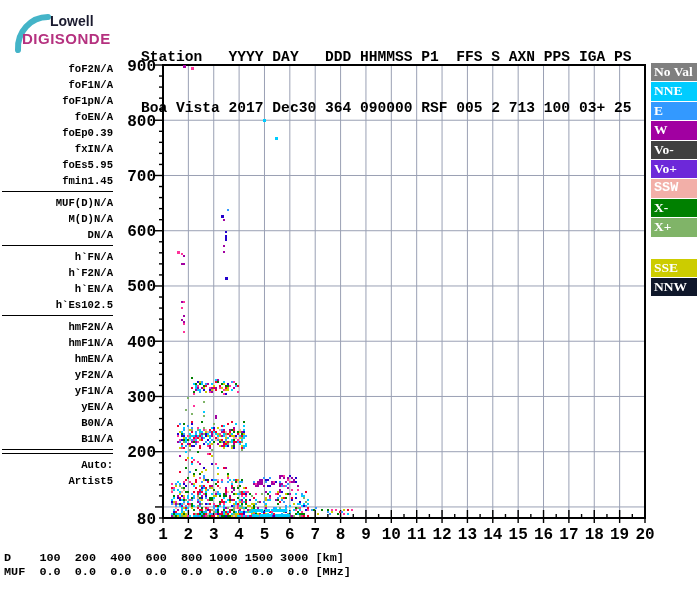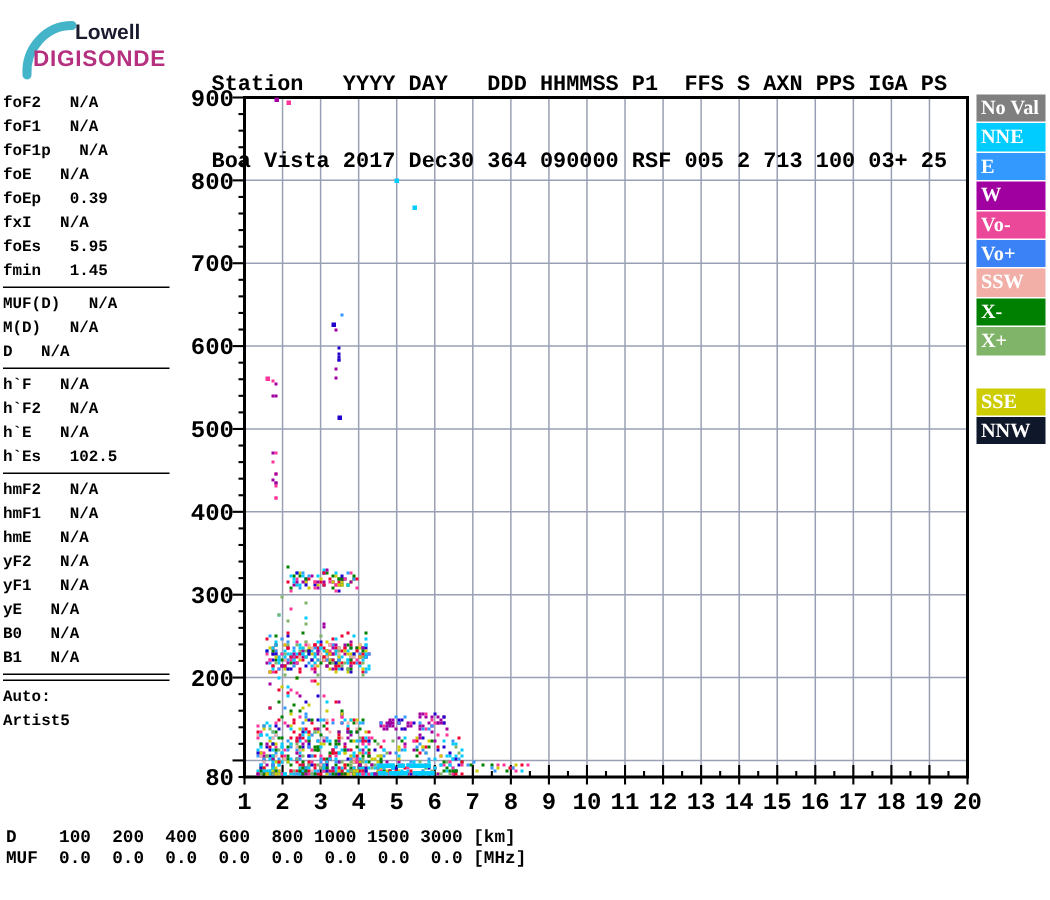--- a/index.html
+++ b/index.html
@@ -2,21 +2,21 @@
 <html><head>
 <meta charset="utf-8">
 <style>
   html,body{margin:0;padding:0;background:#fff;}
   #page{position:relative;width:700px;height:600px;background:#fff;overflow:hidden;
         font-family:"Liberation Mono",monospace;font-weight:bold;color:#000;}
   #plot-svg{position:absolute;left:0;top:0;}
   #logo{position:absolute;left:6px;top:6px;}
   #header{position:absolute;left:141px;top:15px;font-size:14.6px;line-height:17px;white-space:pre;}
   #params{position:absolute;left:2px;top:61px;width:111px;font-size:10.6px;}
-  .prow{display:flex;justify-content:flex-start;height:16px;line-height:16px;white-space:pre;gap:19px;}
+  .prow{display:flex;justify-content:flex-end;height:16px;line-height:16px;white-space:pre;}
   .psep{border-top:1.4px solid #000;margin:2px 0 3px 0;}
   #legend{position:absolute;left:651px;top:63px;width:46px;}
   .litem{height:18.4px;margin-bottom:1px;color:#fff;font-family:"Liberation Serif",serif;
          font-weight:bold;font-size:13.5px;line-height:18px;padding-left:3px;box-sizing:border-box;}
   .botline{position:absolute;left:4px;white-space:pre;}
   #d-row{top:551px;font-size:11.8px;}
   #muf-row{top:565px;font-size:11.8px;}
   #footer-row{top:580px;font-size:11.3px;}
 </style>
 </head>
@@ -1630,23 +1630,23 @@
       <div class="psep"></div>
       <div class="prow"><span>Auto:</span><span></span></div>
       <div class="prow"><span>Artist5</span><span></span></div>
     </div>
 
   <div id="legend">
       <div class="litem" style="background: rgb(127, 127, 127);">No Val</div>
       <div class="litem" style="background: rgb(0, 204, 255);">NNE</div>
       <div class="litem" style="background: rgb(51, 153, 255);">E</div>
       <div class="litem" style="background: rgb(161, 0, 161);">W</div>
-      <div class="litem" style="background: #ec4899;">Vo-</div>
-      <div class="litem" style="background: #3b82f6;">Vo+</div>
-      <div class="litem" style="background: rgb(242, 175, 168);">SSW</div>
+      <div class="litem" style="background: #404040;">Vo-</div>
+      <div class="litem" style="background: #6d28d9;">Vo+</div>
+      <div class="litem" style="background: rgb(242, 175, 168); font-family: Liberation Mono, monospace;">SSW</div>
       <div class="litem" style="background: rgb(0, 128, 0);">X-</div>
       <div class="litem" style="background: rgb(128, 180, 104);">X+</div>
       <div class="litem" style="background: rgb(204, 204, 0); margin-top: 22px;">SSE</div>
       <div class="litem" style="background: #0f172a;">NNW</div>
     </div>
 
   <div id="d-row" class="botline">D    100  200  400  600  800 1000 1500 3000 [km]</div>
   <div id="muf-row" class="botline">MUF  0.0  0.0  0.0  0.0  0.0  0.0  0.0  0.0 [MHz]</div>
 
 </div>

